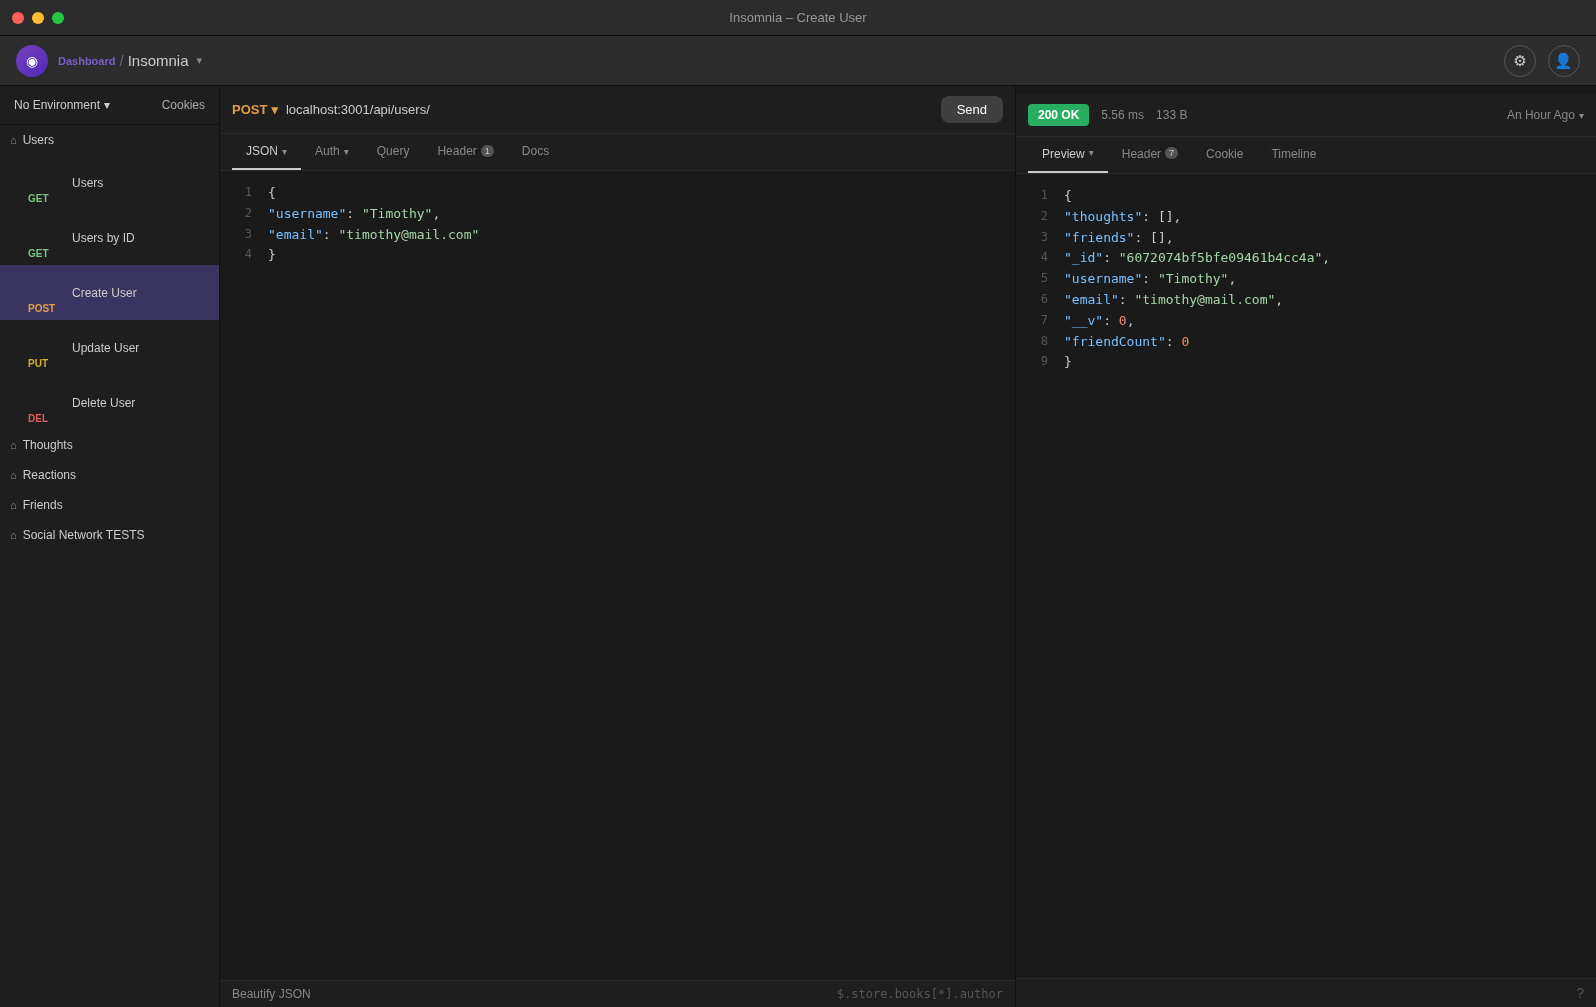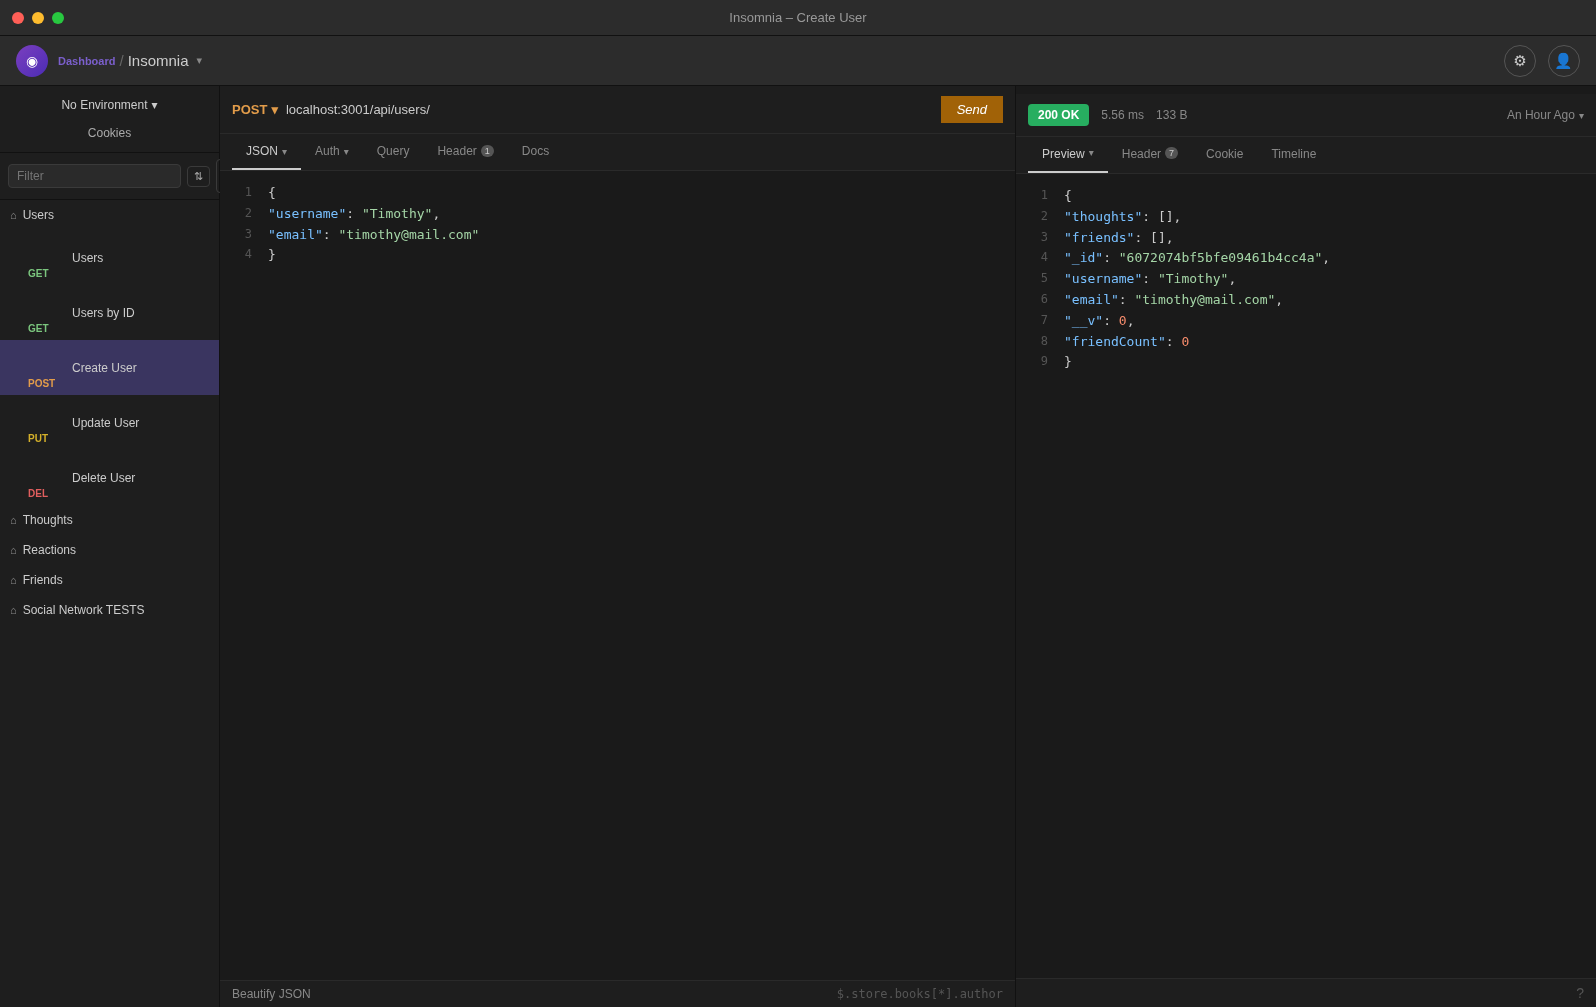--- a/index.html
+++ b/index.html
@@ -125,21 +125,20 @@
       display: flex;
       flex-direction: column;
       flex-shrink: 0;
     }
     .sidebar-toolbar {
       display: flex;
       align-items: center;
       padding: 8px;
       gap: 6px;
       border-bottom: 1px solid #111;
-      flex-direction: column;
     }
     .env-selector {
       flex: 1;
       background: transparent;
       border: none;
       color: #ccc;
       font-size: 12px;
       display: flex;
       align-items: center;
       gap: 4px;
@@ -265,28 +264,27 @@
     }
     .url-input {
       flex: 1;
       background: transparent;
       border: none;
       color: #ccc;
       font-size: 13px;
       outline: none;
     }
     .send-btn {
-      background: #a16207;
+      background: #404040;
       border: none;
       color: white;
       padding: 6px 16px;
-      border-radius: 0;
+      border-radius: 8px;
       cursor: pointer;
       font-size: 13px;
-      font-style: italic;
     }
 
     
     .req-tabs {
       display: flex;
       align-items: center;
       padding: 0 12px;
       border-bottom: 1px solid #2a2a2a;
       background: #1e1e1e;
     }
@@ -477,25 +475,20 @@
 <div class="main-layout">
 
   <div class="sidebar">
     <div class="sidebar-toolbar">
       <div class="env-selector">
         <span>No Environment</span>
         <span>▾</span>
       </div>
       <button class="cookies-btn">Cookies</button>
     </div>
-    <div class="filter-row">
-      <input class="filter-input" type="text" placeholder="Filter" style="">
-      <button class="filter-sort-btn">⇅</button>
-      <button class="filter-add-btn">⊕ ▾</button>
-    </div>
     <div class="sidebar-content" id="sidebar-content">
     <div class="group-header">
           <span class="group-icon">⌂</span>
           <span>Users</span>
         </div>
         <div class="request-item">
           <span class="method-badge method-get">GET</span>
           <span class="request-name">Users</span>
         </div>
         <div class="request-item">

